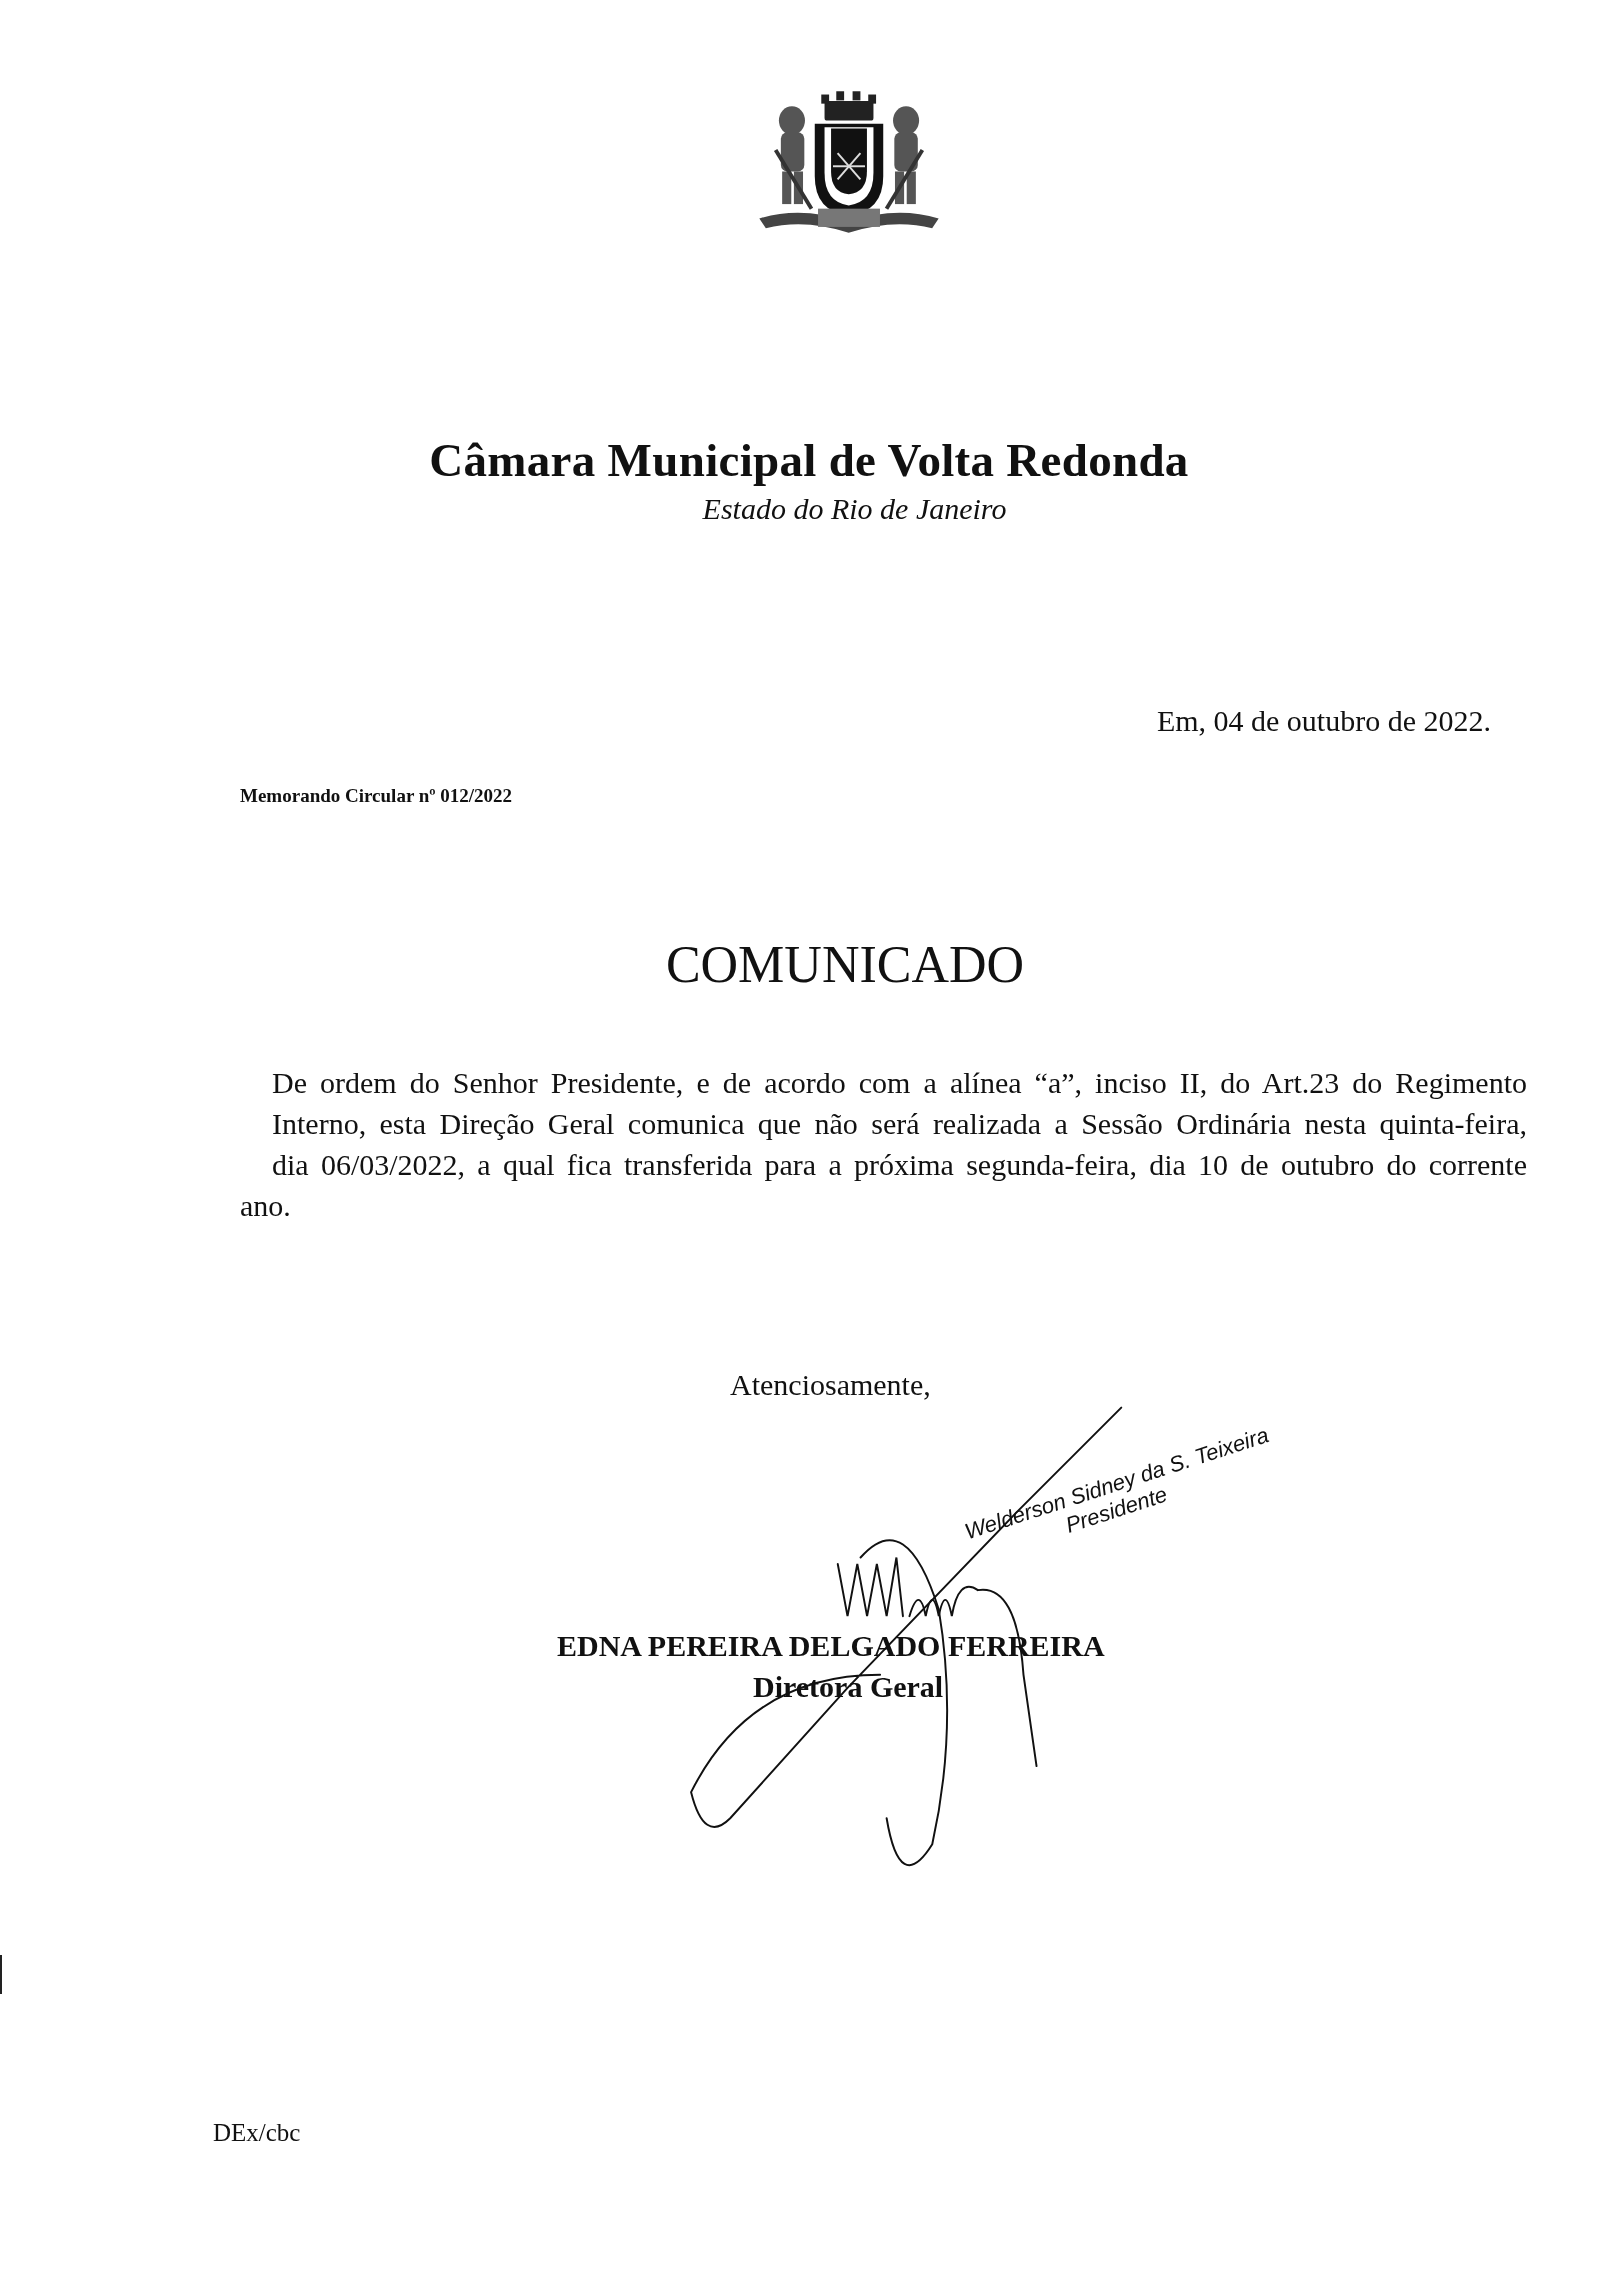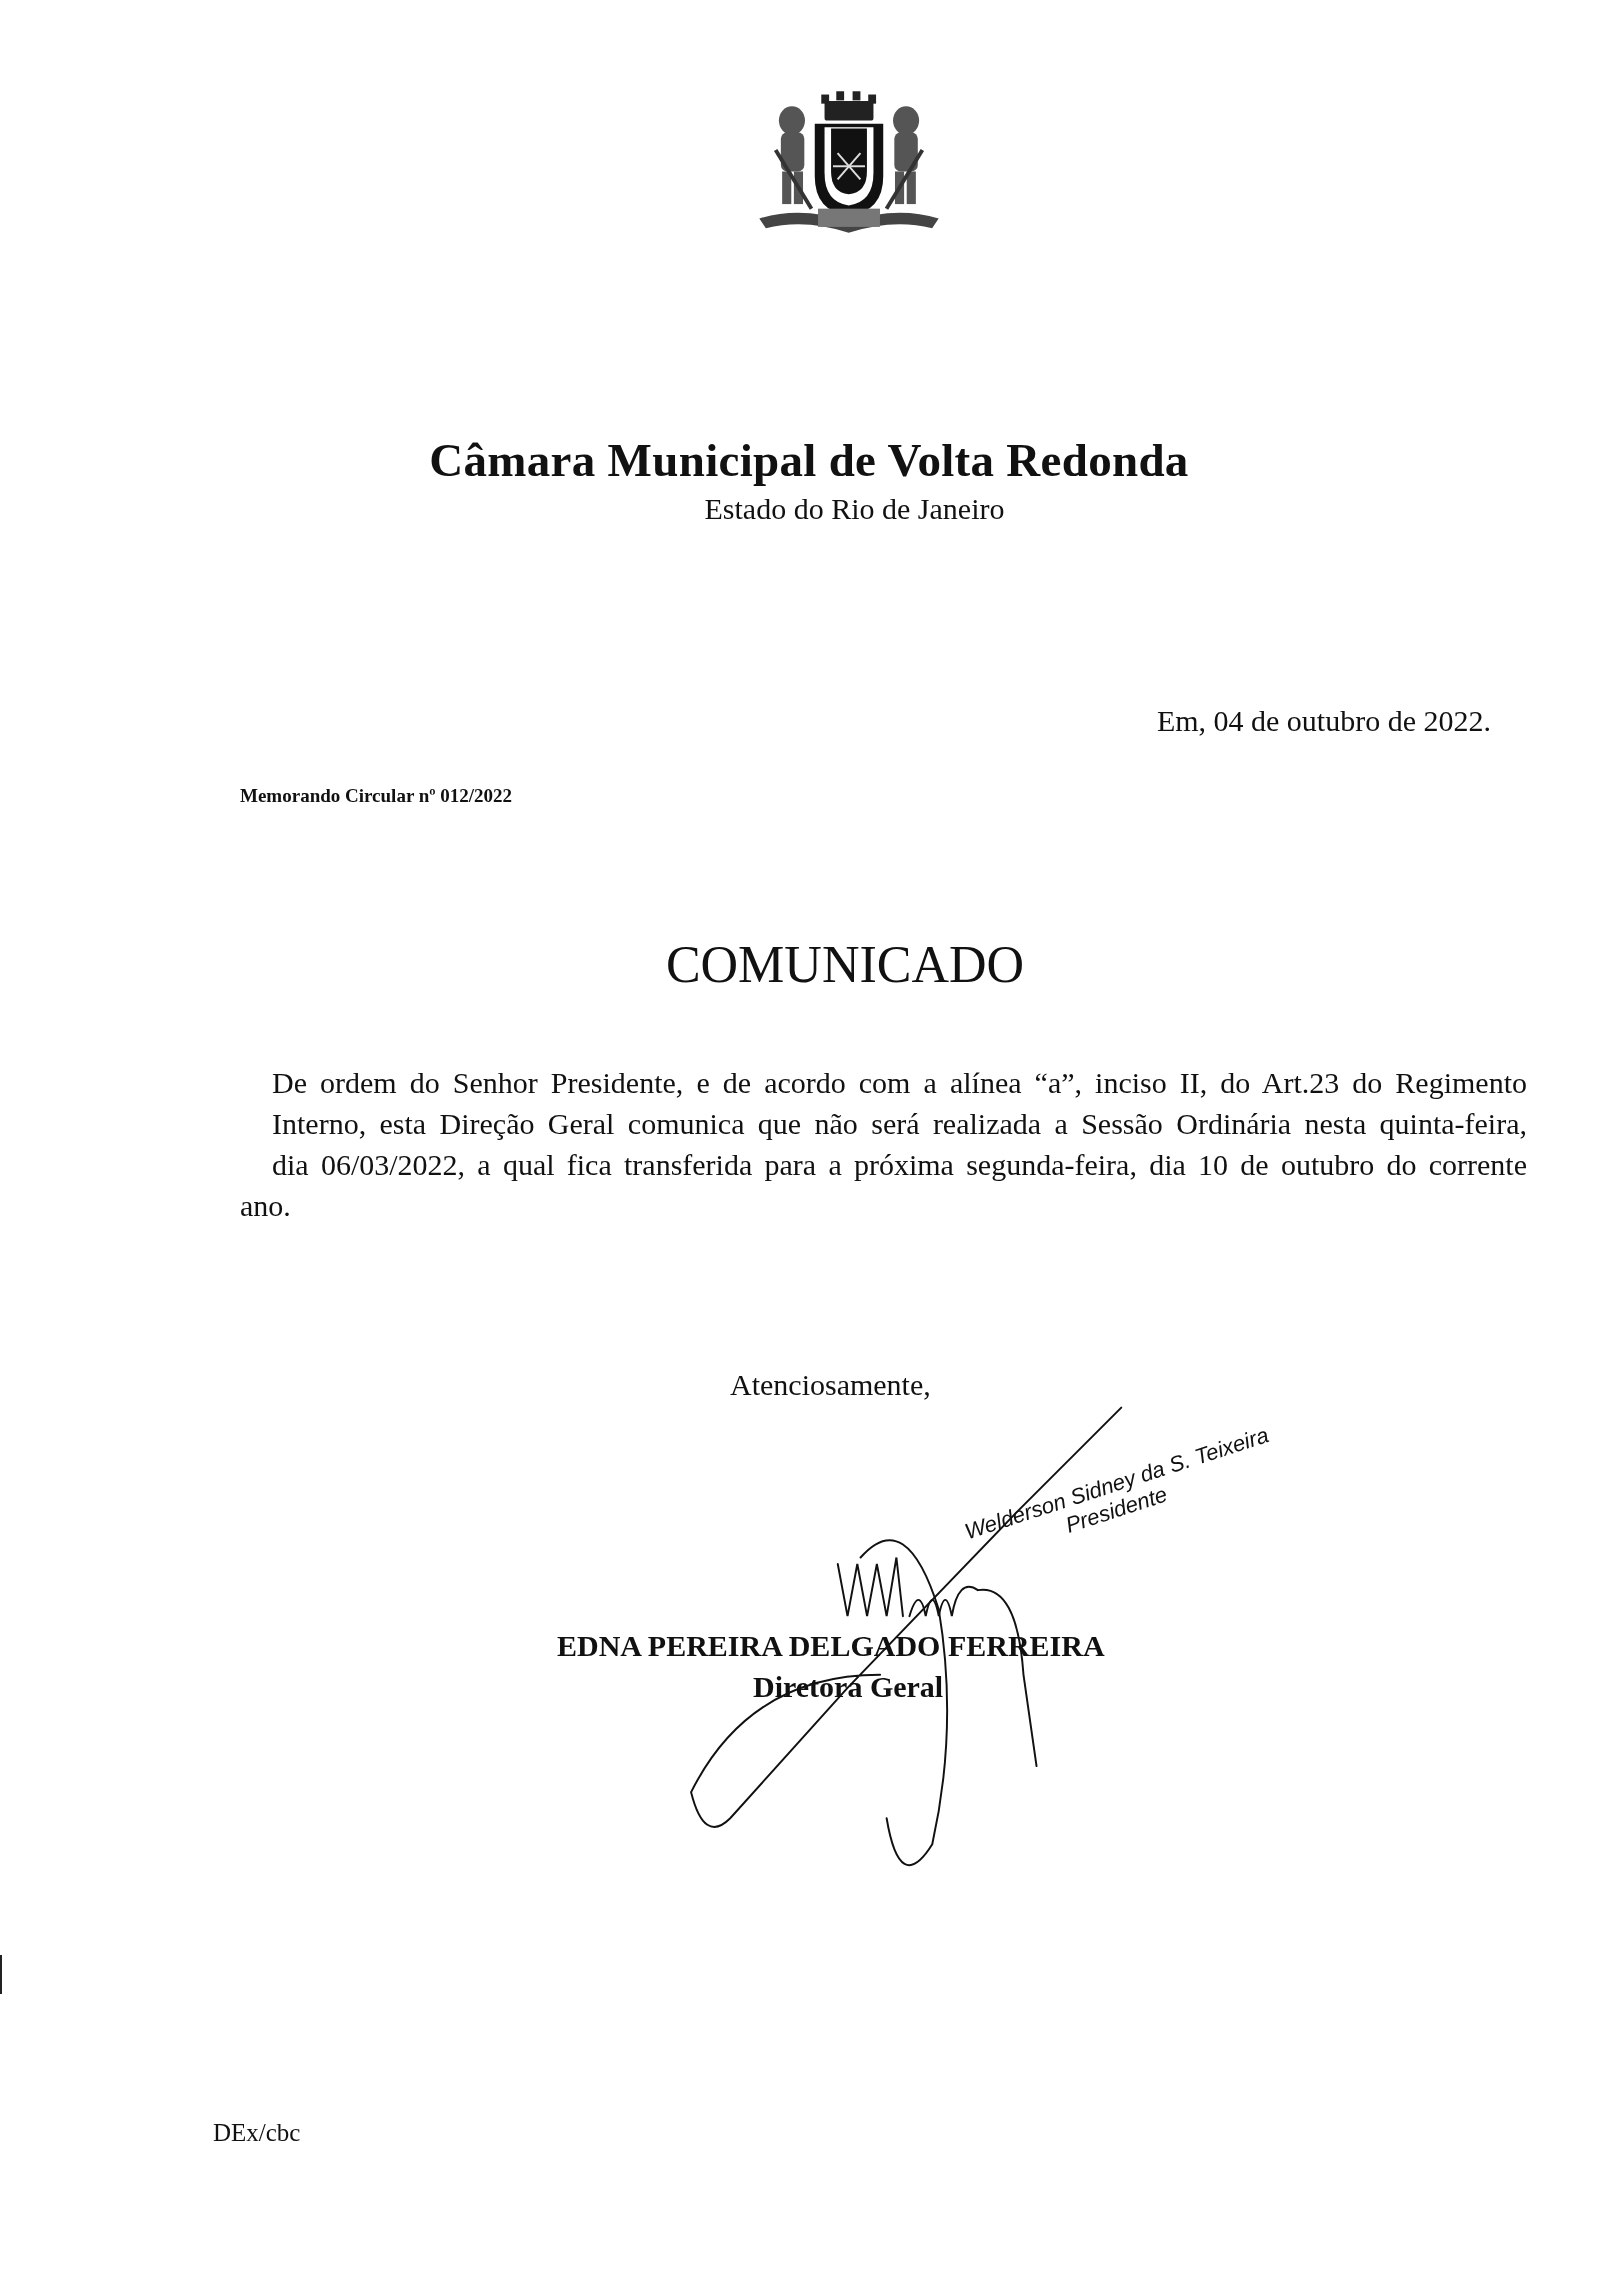--- a/index.html
+++ b/index.html
@@ -8,21 +8,21 @@
     font-family: "Liberation Serif", "DejaVu Serif", serif; color: #111;
   }
   .abs { position: absolute; }
   #crest { left: 756px; top: 88px; width: 186px; height: 150px; }
   #org-name {
     left: 0; width: 1618px; top: 433px; text-align: center;
     font-size: 47px; font-weight: bold; letter-spacing: 0.3px;
   }
   #org-state {
     left: 0; width: 1618px; top: 492px; text-align: center;
-    font-size: 30px; padding-left: 91px; box-sizing: border-box;
+    font-size: 30px; padding-left: 91px; box-sizing: border-box; font-style: italic;
   }
   #date-line { right: 127px; top: 704px; font-size: 30px; }
   #memo-number { left: 240px; top: 785px; font-size: 19px; font-weight: bold; }
   #title { left: 0; width: 1618px; top: 935px; text-align: center; font-size: 52px; padding-left: 72px; box-sizing: border-box; }
   #body-text {
     left: 240px; width: 1287px; top: 1062px; font-size: 30px; line-height: 41px;
     text-align: justify;
   }
   #body-text .line { display: block; white-space: nowrap; }
   #body-text .just { text-align-last: justify; white-space: normal; margin-left: 32px; }

